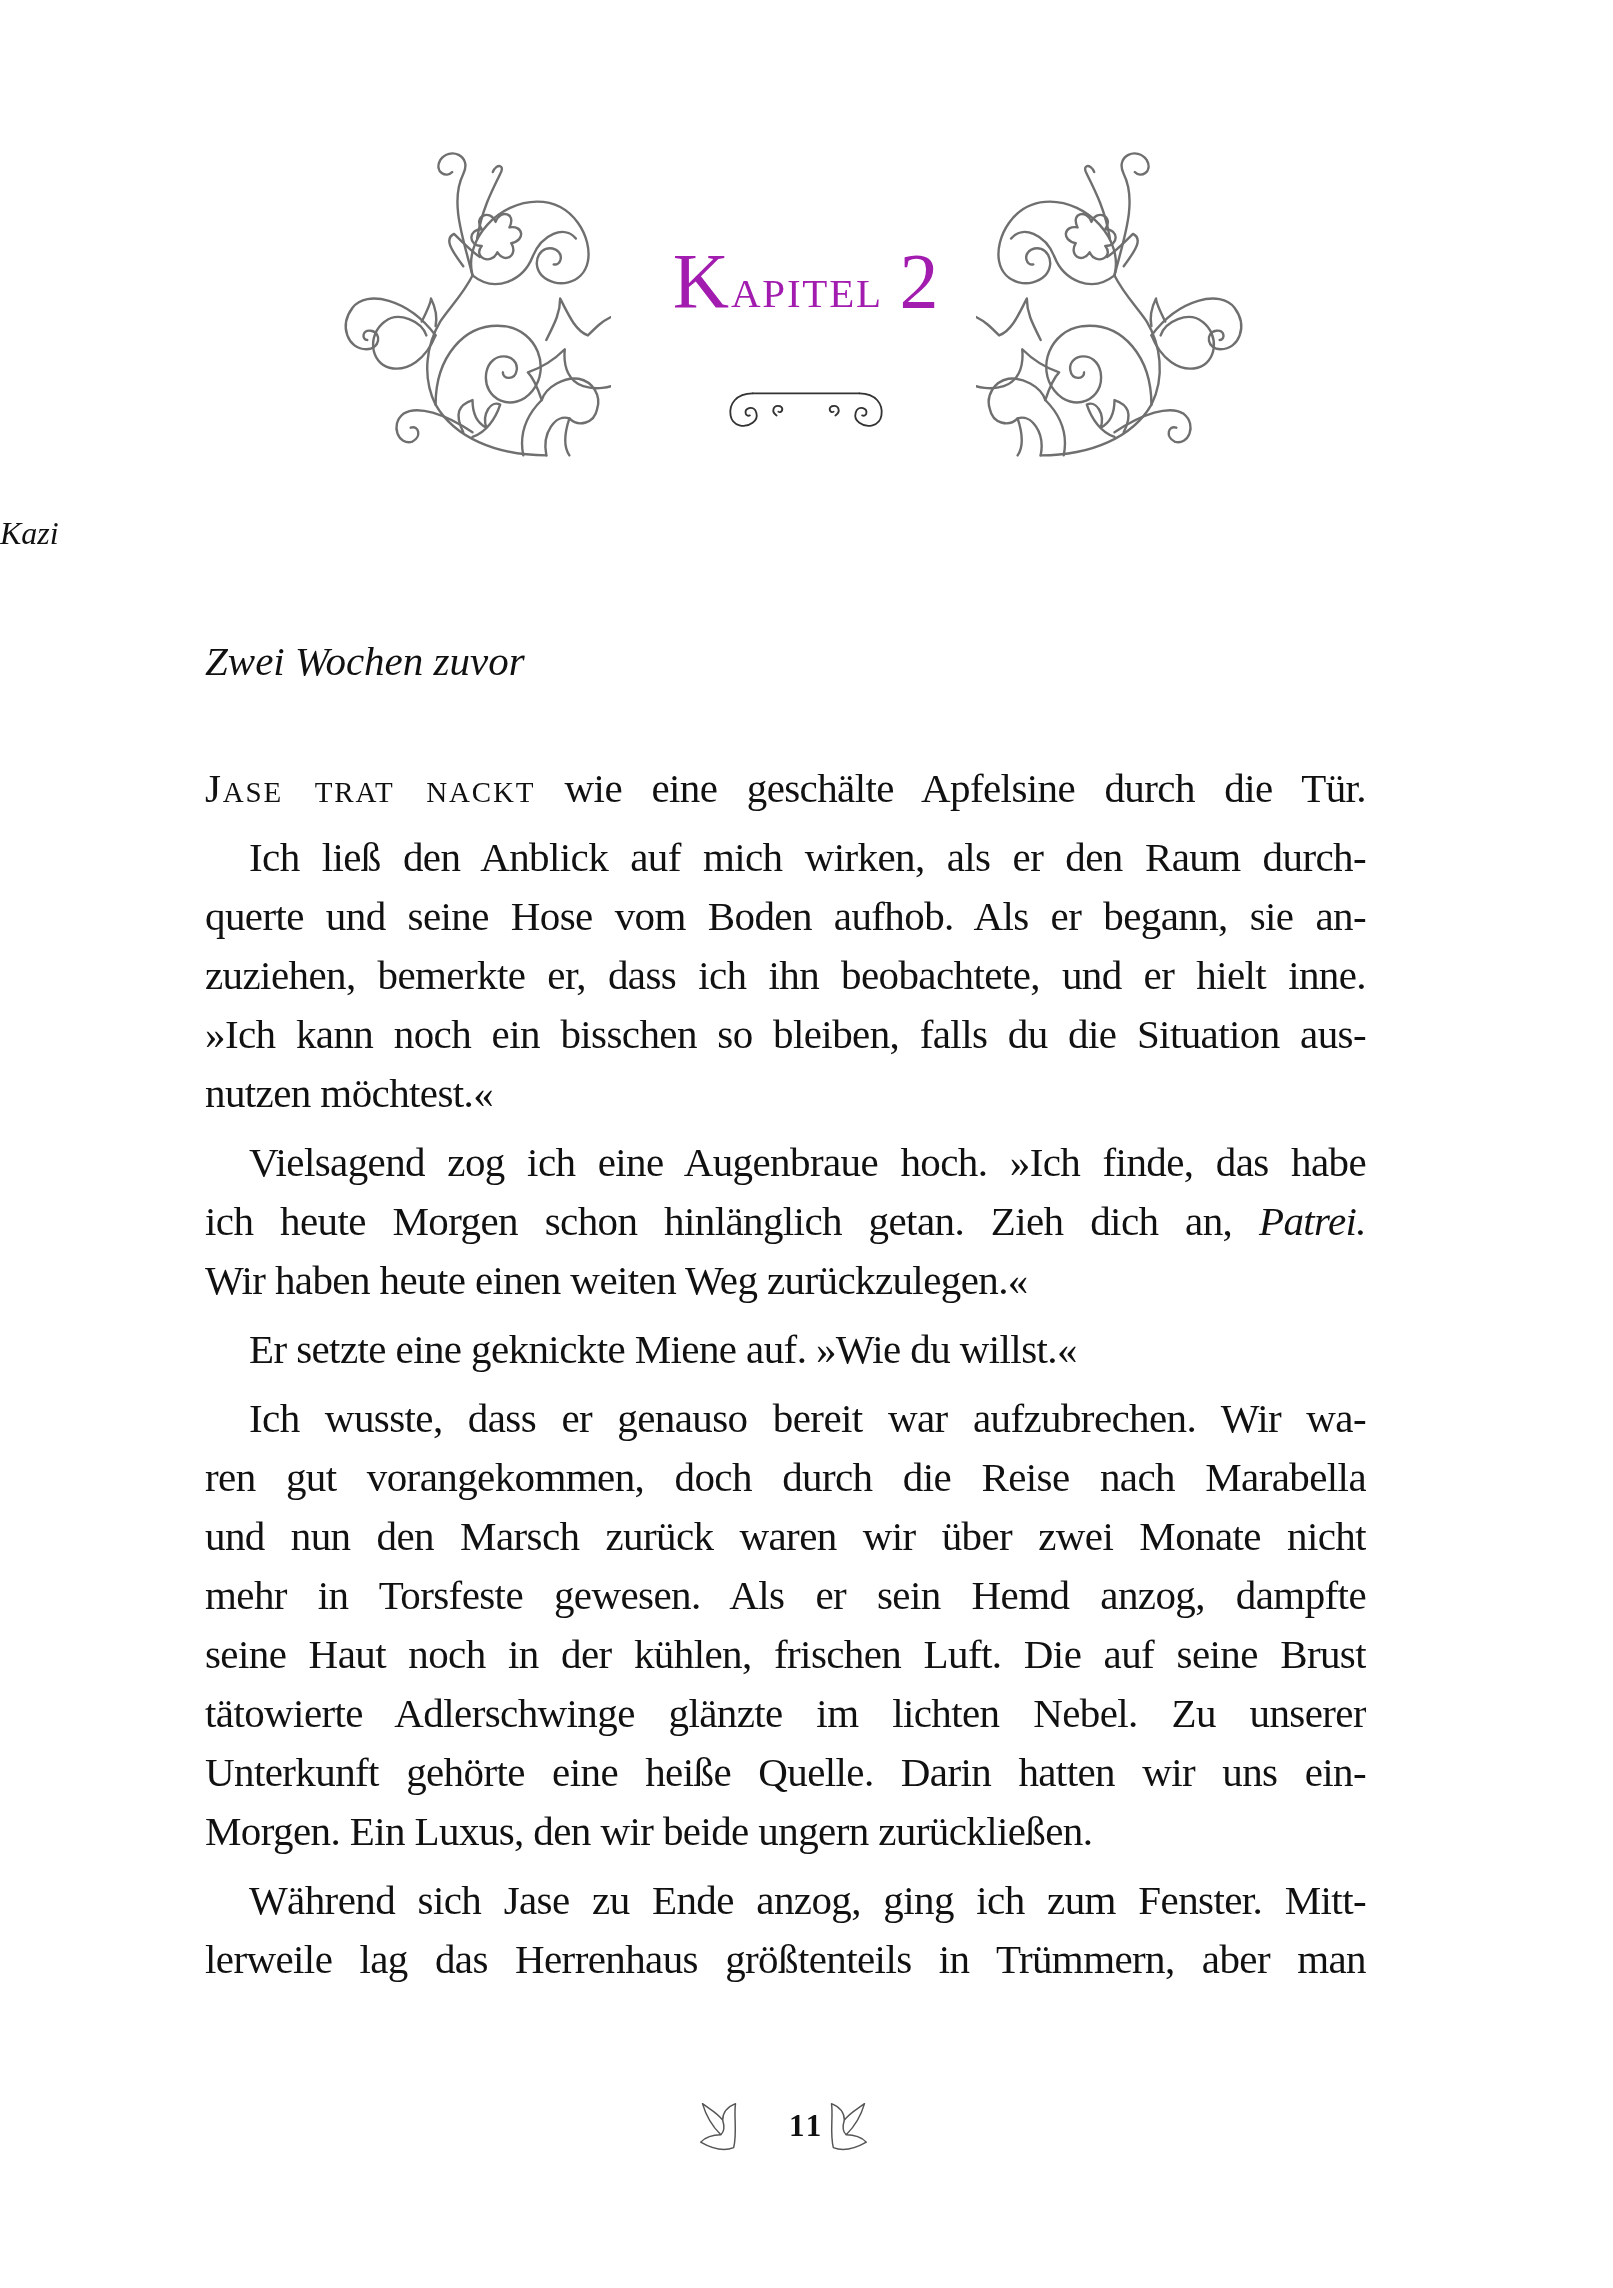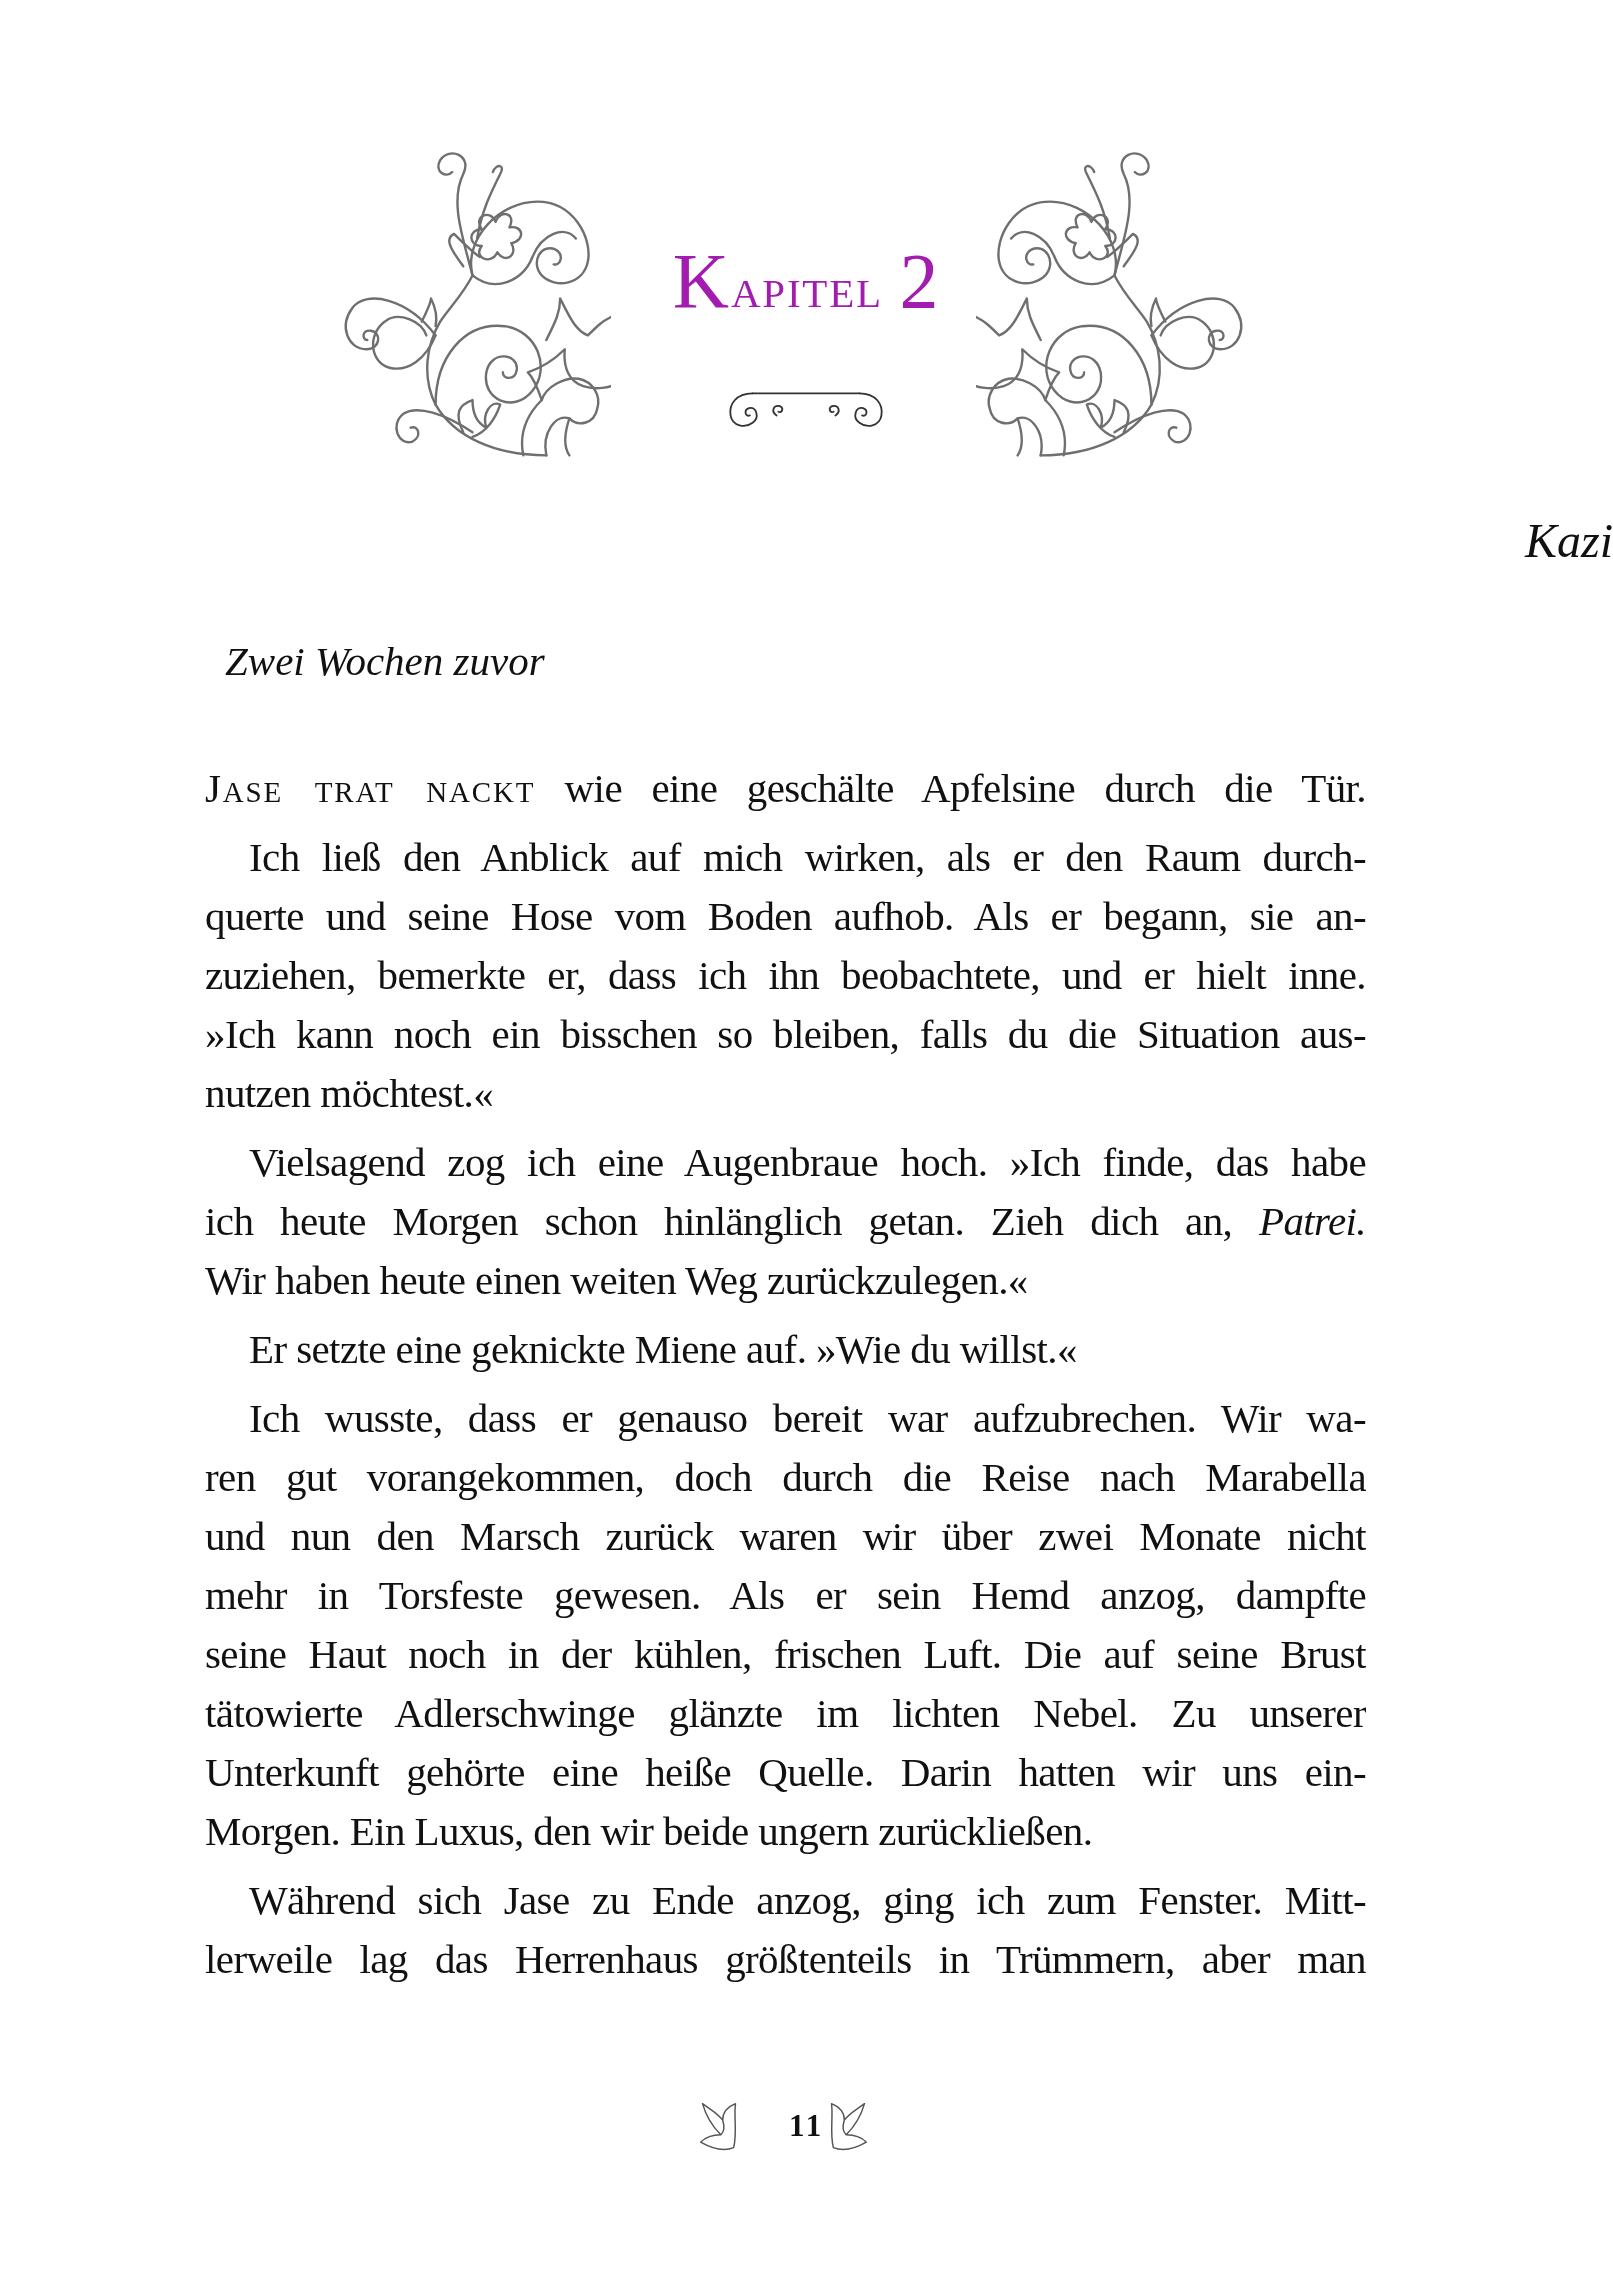--- a/index.html
+++ b/index.html
@@ -54,33 +54,32 @@
     fill: none;
     stroke: #333;
     stroke-width: 2;
     stroke-linecap: round;
   }
   .pov-name {
     position: absolute;
     left: 0;
     width: 1613px;
     top: 517px;
-    text-align: right;
+    text-align: left;
     font-style: italic;
-    font-size: 48px;
+    font-size: 32px;
     line-height: 1;
   }
   .time-note {
     position: absolute;
     left: 205px;
     top: 641px;
     font-style: italic;
     font-size: 41px;
     line-height: 1;
-    margin-left: 20px;
   }
   .body-text {
     position: absolute;
     left: 205px;
     top: 759px;
     width: 1161px;
     font-size: 41px;
     line-height: 59px;
     letter-spacing: -0.6px;
   }

